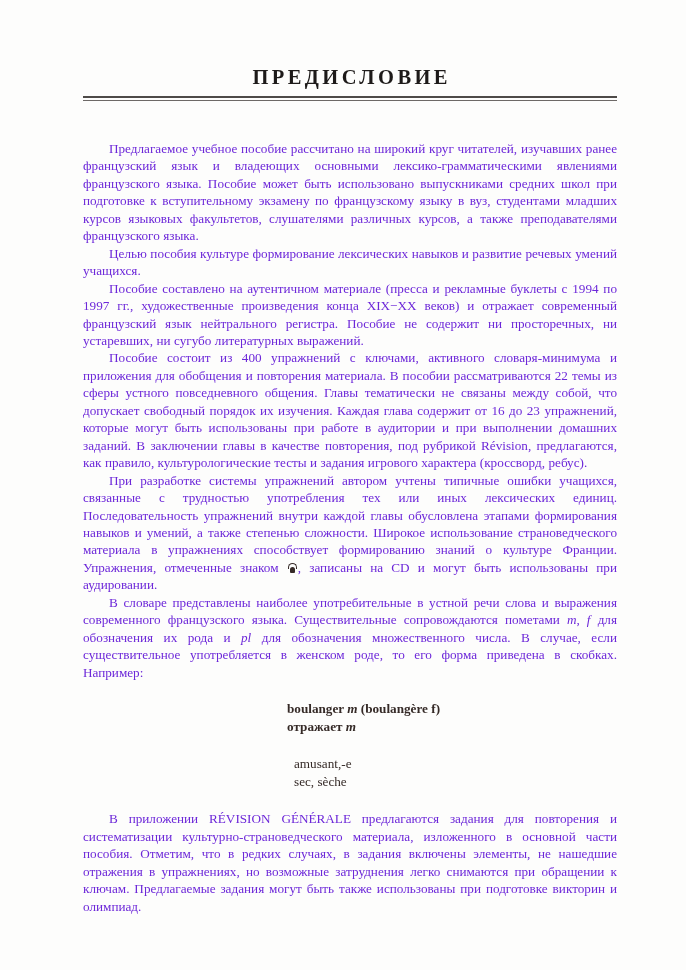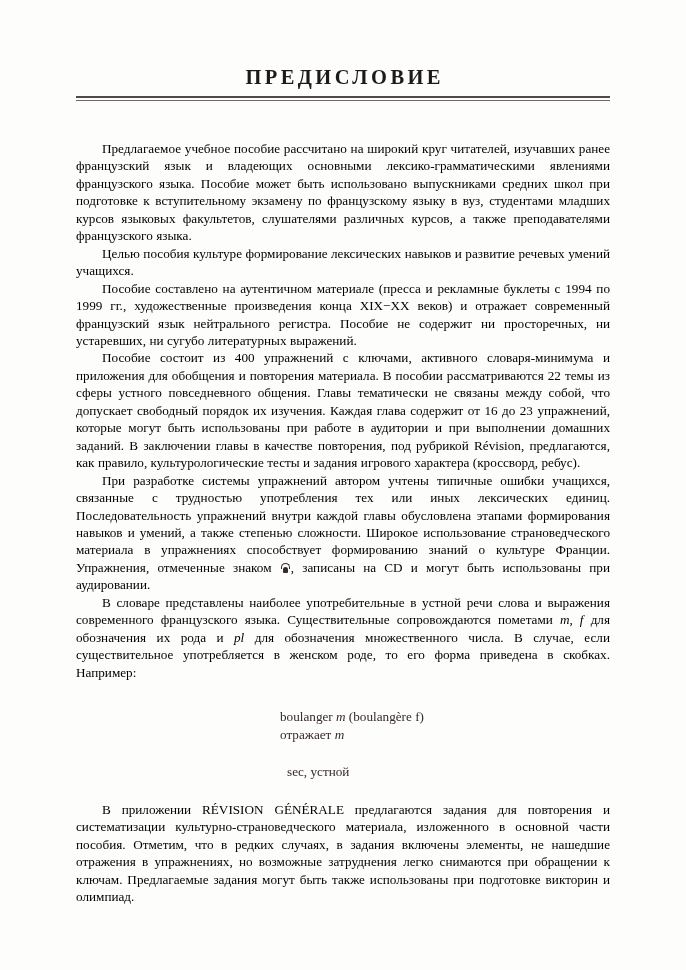--- a/index.html
+++ b/index.html
@@ -12,21 +12,21 @@
     position: relative;
     width: 686px;
     height: 970px;
     background: #fdfdfc;
     overflow: hidden;
     font-family: "Liberation Serif", "DejaVu Serif", serif;
     color: #2a2220;
   }
   .content {
     position: absolute;
-    left: 76px;
+    left: 83px;
     top: 0;
     width: 534px;
   }
 
   
   .title-block {
     margin-top: 66px;
     text-align: center;
   }
   .doc-title {
@@ -61,34 +61,34 @@
   
   .body-text {
     margin-top: 39px;
   }
   p.para {
     margin: 0;
     text-align: justify;
     text-indent: 26px;
     font-size: 13.2px;
     line-height: 17.45px;
-    color: #000000;
+    color: #6d28d9;
     hyphens: none;
     word-spacing: 0.15px;
   }
   .example {
     margin: 0;
     padding-left: 204px;
     font-size: 13.2px;
     line-height: 17.6px;
     color: #352a27;
     text-indent: 0;
     text-align: left;
   }
-  .ex-block-1 { margin-top: 27px; margin-bottom: 20px; }
+  .ex-block-1 { margin-top: 19px; margin-bottom: 20px; font-weight: bold; }
   .ex-block-2 { margin-top: 19px; margin-bottom: 20px; }
   .ex-block-2 .example { padding-left: 211px; }
   i.mark {
     font-style: italic;
   }
   .audio-glyph {
     display: inline-block;
     position: relative;
     width: 9px;
     height: 10px;
@@ -131,38 +131,39 @@
         <div class="rule-thin"></div>
       </div>
     </div>
 
     <div class="body-text">
 
       <p class="para">Предлагаемое учебное пособие рассчитано на широкий круг читателей, изучавших ранее французский язык и владеющих основными лексико-грамматическими явлениями французского языка. Пособие может быть использовано выпускниками средних школ при подготовке к вступительному экзамену по французскому языку в вуз, студентами младших курсов языковых факультетов, слушателями различных курсов, а также преподавателями французского языка.</p>
 
       <p class="para">Целью пособия культуре формирование лексических навыков и развитие речевых умений учащихся.</p>
 
-      <p class="para">Пособие составлено на аутентичном материале (пресса и рекламные буклеты с 1994 по 1999 гг., художественные произведения конца XIX−XX веков) и отражает современный французский язык нейтрального регистра. Пособие не содержит ни просторечных, ни устаревших, ни сугубо литературных выражений.</p>
+      <p class="para">Пособие составлено на аутентичном материале (пресса и рекламные буклеты с 1994 по 1997 гг., художественные произведения конца XIX−XX веков) и отражает современный французский язык нейтрального регистра. Пособие не содержит ни просторечных, ни устаревших, ни сугубо литературных выражений.</p>
 
       <p class="para"><span>Пособие состоит из 400 упражнений с ключами, активного словаря-минимума и приложения для обобщения и повторения материала. В пособии рассматриваются 22 темы из сферы устного повседневного общения. Главы тематически не связаны между собой, что допускает свободный порядок их изучения. Каждая глава содержит от 16 до 23 упражнений, которые могут быть использованы при работе в аудитории и при выполнении домашних заданий. В заключении главы в качестве повторения, под рубрикой </span><span class="nowrap">Révision</span><span>, предлагаются, как правило, культурологические тесты и задания игрового характера (кроссворд, ребус).</span></p>
 
       <p class="para"><span>При разработке системы упражнений автором учтены типичные ошибки учащихся, связанные с трудностью употребления тех или иных лексических единиц. Последовательность упражнений внутри каждой главы обусловлена этапами формирования навыков и умений, а также степенью сложности. Широкое использование страноведческого материала в упражнениях способствует формированию знаний о культуре Франции. Упражнения, отмеченные знаком </span><span class="audio-glyph"><span class="band"></span><span class="head"></span></span><span>, записаны на CD и могут быть использованы при аудировании.</span></p>
 
       <p class="para"><span>В словаре представлены наиболее употребительные в устной речи слова и выражения современного французского языка. Существительные сопровождаются пометами </span><i class="mark">m</i><span>, </span><i class="mark">f</i><span> для обозначения их рода и </span><i class="mark">pl</i><span> для обозначения множественного числа. В случае, если существительное употребляется в женском роде, то его форма приведена в скобках. Например:</span></p>
 
       <div class="ex-block-1">
         <div class="example"><span>boulanger</span>
           <i class="mark">m</i>
           <span>(boulangère f)</span></div>
         <div class="example"><span>отражает</span>
           <i class="mark">m</i></div>
       </div>
 
 
       <div class="ex-block-2">
-        <div class="example">sec, устной</div>
+        <div class="example">amusant,-e</div>
+        <div class="example">sec, sèche</div>
       </div>
 
       <p class="para"><span>В приложении </span><span class="nowrap">RÉVISION GÉNÉRALE</span><span> предлагаются задания для повторения и систематизации культурно-страноведческого материала, изложенного в основной части пособия. Отметим, что в редких случаях, в задания включены элементы, не нашедшие отражения в упражнениях, но возможные затруднения легко снимаются при обращении к ключам. Предлагаемые задания могут быть также использованы при подготовке викторин и олимпиад.</span></p>
 
     </div>
   </div>
 </div>
 
 </body></html>

